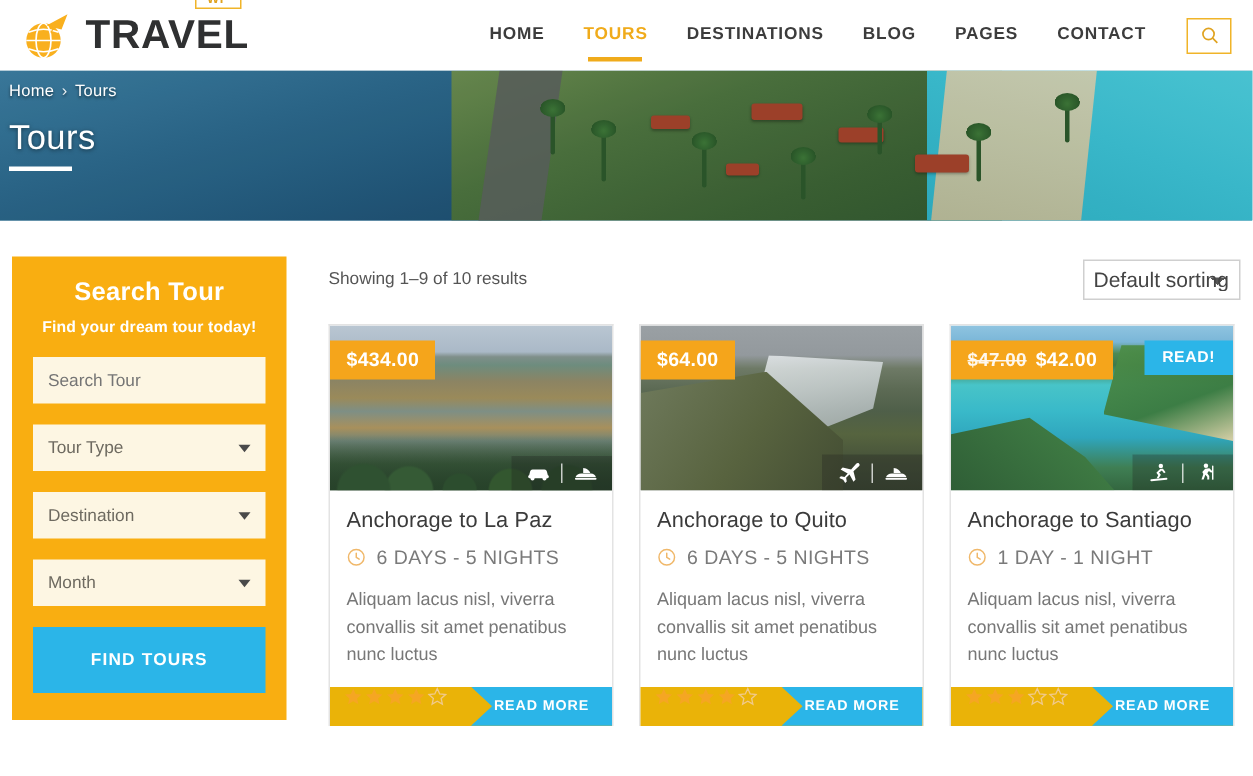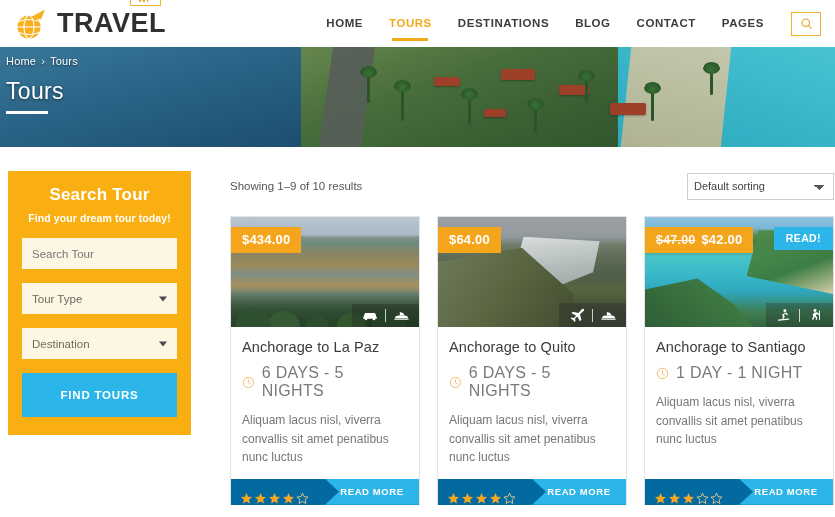--- a/index.html
+++ b/index.html
@@ -106,21 +106,21 @@
   .breadcrumb .crumb { cursor: pointer; }
   .hero-title {
     margin-top: 11px; font-size: 23px; color: #ffffff; font-weight: normal;
     letter-spacing: .3px; text-shadow: 0 1px 3px rgba(0,0,0,.5);
   }
   .hero-title-rule {
     margin-top: 6px; width: 42px; height: 3px; background: #ffffff;
   }
 
   
-  .page { display: flex; padding: 24px 8px 0 8px; gap: 16px; }
+  .page { display: flex; padding: 24px 8px 0 8px; gap: 5px; }
 
   
   .sidebar {
     width: 183px; background: #f9ae11; flex: 0 0 183px;
     padding: 14px 14px 18px; align-self: flex-start;
   }
   .sb-title {
     text-align: center; color: #ffffff; font-size: 17px; font-weight: bold;
     letter-spacing: .2px;
   }
@@ -146,23 +146,23 @@
     margin-top: 14px; height: 44px; background: #2bb5e8; color: #ffffff;
     display: flex; align-items: center; justify-content: center;
     font-size: 11.5px; font-weight: bold; letter-spacing: .8px; cursor: pointer;
   }
 
   
   .main { flex: 1; padding-left: 23px; }
   .toolbar { display: flex; align-items: center; height: 30px; }
   .result-count { font-size: 11.5px; color: #555; }
   .sort-select {
-    margin-left: auto; width: 147px; height: 27px;
+    margin-left: auto; width: 105px; height: 27px;
     border: 1px solid #cfcfcf; background: #fff;
-    font-size: 11px; color: #444; padding: 0 6px;
+    font-size: 14px; color: #444; padding: 0 6px;
     font-family: inherit; border-radius: 0; cursor: pointer;
     -webkit-appearance: none; appearance: none;
     background-image:
       linear-gradient(45deg, transparent 50%, #555 50%),
       linear-gradient(135deg, #555 50%, transparent 50%);
     background-position: calc(100% - 14px) 11px, calc(100% - 9px) 11px;
     background-size: 5px 5px, 5px 5px;
     background-repeat: no-repeat;
   }
 
@@ -253,28 +253,28 @@
     width: 1px; height: 13px; background: rgba(255,255,255,.75); margin: 0 5px;
   }
 
   .card-body { padding: 12px 11px 0; flex: 1; }
   .card-title {
     font-size: 14.5px; color: #3b3b3b; font-weight: normal; letter-spacing: .1px;
     cursor: pointer;
   }
   .card-dur {
     margin-top: 9px; display: flex; align-items: center; gap: 7px;
-    font-size: 16px; color: #7a7a7a; letter-spacing: .3px;
+    font-size: 13px; color: #7a7a7a; letter-spacing: .3px;
   }
   .card-desc {
     margin-top: 11px; font-size: 12px; color: #777; line-height: 1.55;
   }
   .card-foot {
-    margin-top: 12px; height: 26px; background: #0369a1;
-    display: flex; align-items: flex-end; position: relative;
+    margin-top: 12px; height: 26px; background: #eab308;
+    display: flex; align-items: flex-start; position: relative;
   }
   .stars { display: flex; gap: 1px; padding-left: 9px; z-index: 2; }
   .read-more {
     position: absolute; right: 0; top: 0; bottom: 0; width: 108px;
     background: #2bb5e8; color: #fff;
     display: flex; align-items: center; justify-content: center;
     font-size: 9.5px; font-weight: bold; letter-spacing: .6px; cursor: pointer;
     clip-path: polygon(14px 0, 100% 0, 100% 100%, 14px 100%, 28px 50%);
     padding-left: 14px;
   }
@@ -296,22 +296,22 @@
     </span>
     <span class="logo-text">TRAVEL</span>
     <span class="wp-badge">WP</span>
   </div>
 
   <nav class="nav">
     <span class="nav-item">HOME</span>
     <span class="nav-item active">TOURS</span>
     <span class="nav-item">DESTINATIONS</span>
     <span class="nav-item">BLOG</span>
+    <span class="nav-item">PAGES</span>
     <span class="nav-item">CONTACT</span>
-    <span class="nav-item">PAGES</span>
     <span class="nav-search">
       <svg width="13" height="13" viewBox="0 0 16 16">
         <circle cx="7" cy="7" r="4.6" fill="none" stroke="#e0a320" stroke-width="1.4"></circle>
         <line x1="10.4" y1="10.4" x2="14.2" y2="14.2" stroke="#e0a320" stroke-width="1.4"></line>
       </svg>
     </span>
   </nav>
 </div>
 
 <div class="hero">
@@ -362,20 +362,24 @@
     <div class="sb-field">
       <span>Tour Type</span>
       <span class="caret"></span>
     </div>
 
     <div class="sb-field">
       <span>Destination</span>
       <span class="caret"></span>
     </div>
 
+    <div class="sb-field">
+      <span>Month</span>
+      <span class="caret"></span>
+    </div>
 
     <div class="sb-btn">FIND TOURS</div>
   </aside>
 
   <main class="main">
     <div class="toolbar">
       <span class="result-count">Showing 1–9 of 10 results</span>
       <select class="sort-select">
         <option>Default sorting</option>
         <option>Sort by popularity</option>

